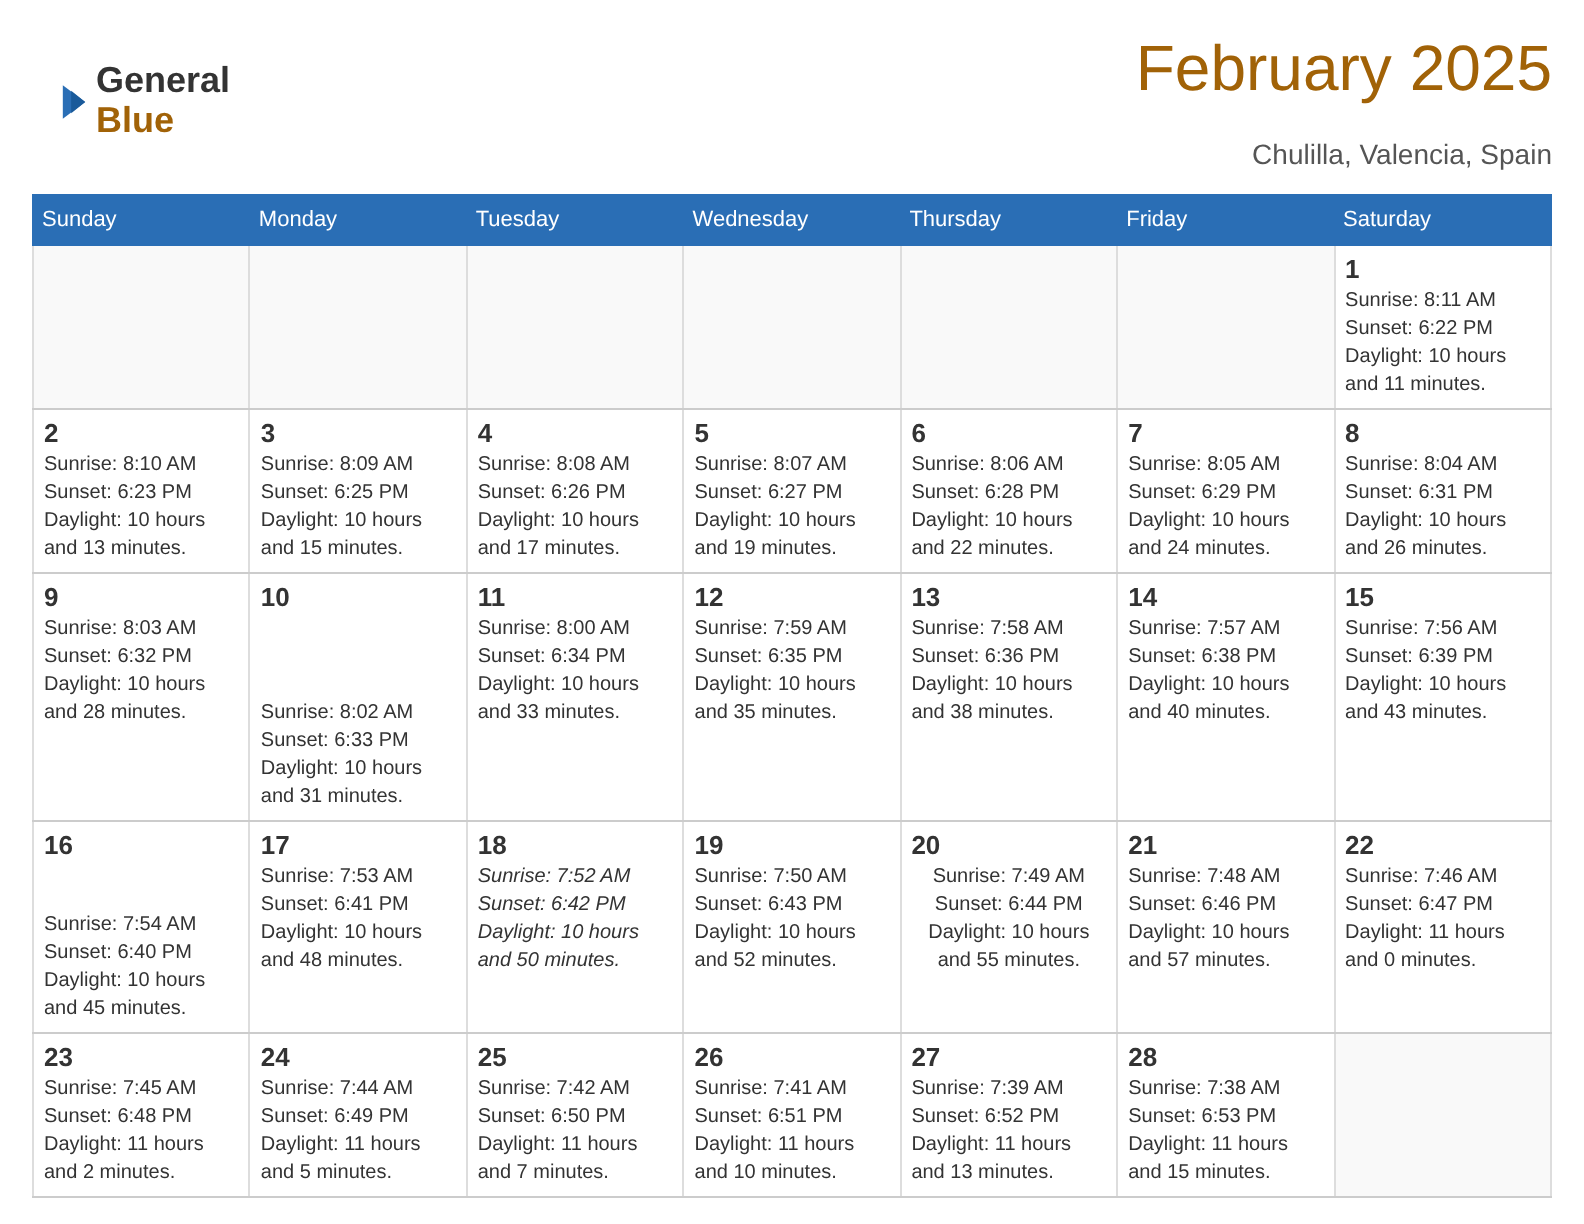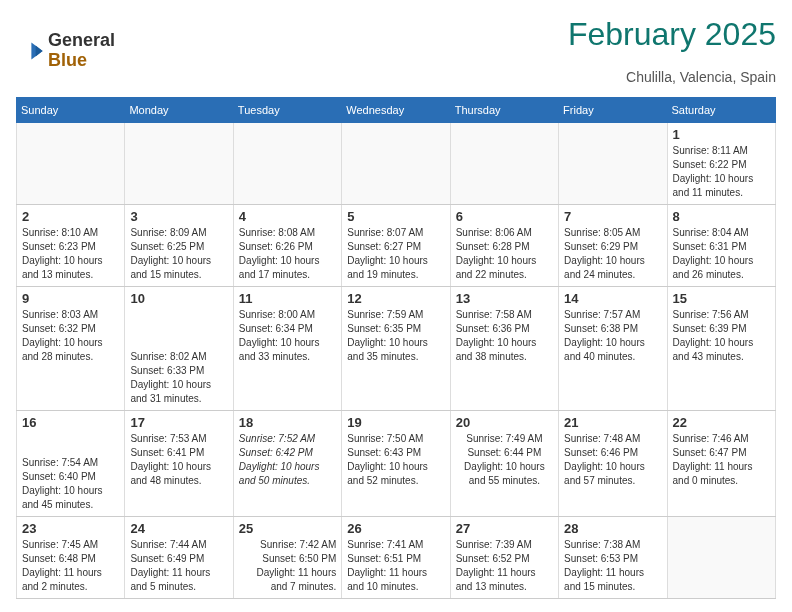--- a/index.html
+++ b/index.html
@@ -31,21 +31,21 @@
     .logo-icon {
       width: 28px;
       height: 28px;
     }
     .title-block {
       text-align: right;
     }
     .month-title {
       font-size: 32px;
       font-weight: normal;
-      color: #0f766e;
+      color: #a16207;
     }
     .location {
       font-size: 14px;
       color: #555;
       margin-top: 16px;
     }
     .calendar {
       width: 100%;
       border-collapse: collapse;
       border: 1px solid #ccc;
@@ -300,21 +300,21 @@
         </td>
         <td>
           <div class="day-number">24</div>
           <div class="day-info" style="white-space: pre-line;">Sunrise: 7:44 AM
 Sunset: 6:49 PM
 Daylight: 11 hours
 and 5 minutes.</div>
         </td>
         <td>
           <div class="day-number">25</div>
-          <div class="day-info" style="white-space: pre-line; text-align: right;">Sunrise: 7:42 AM
+          <div class="day-info" style="white-space: pre-line;">Sunrise: 7:42 AM
 Sunset: 6:50 PM
 Daylight: 11 hours
 and 7 minutes.</div>
         </td>
         <td>
           <div class="day-number">26</div>
           <div class="day-info" style="white-space: pre-line;">Sunrise: 7:41 AM
 Sunset: 6:51 PM
 Daylight: 11 hours
 and 10 minutes.</div>

